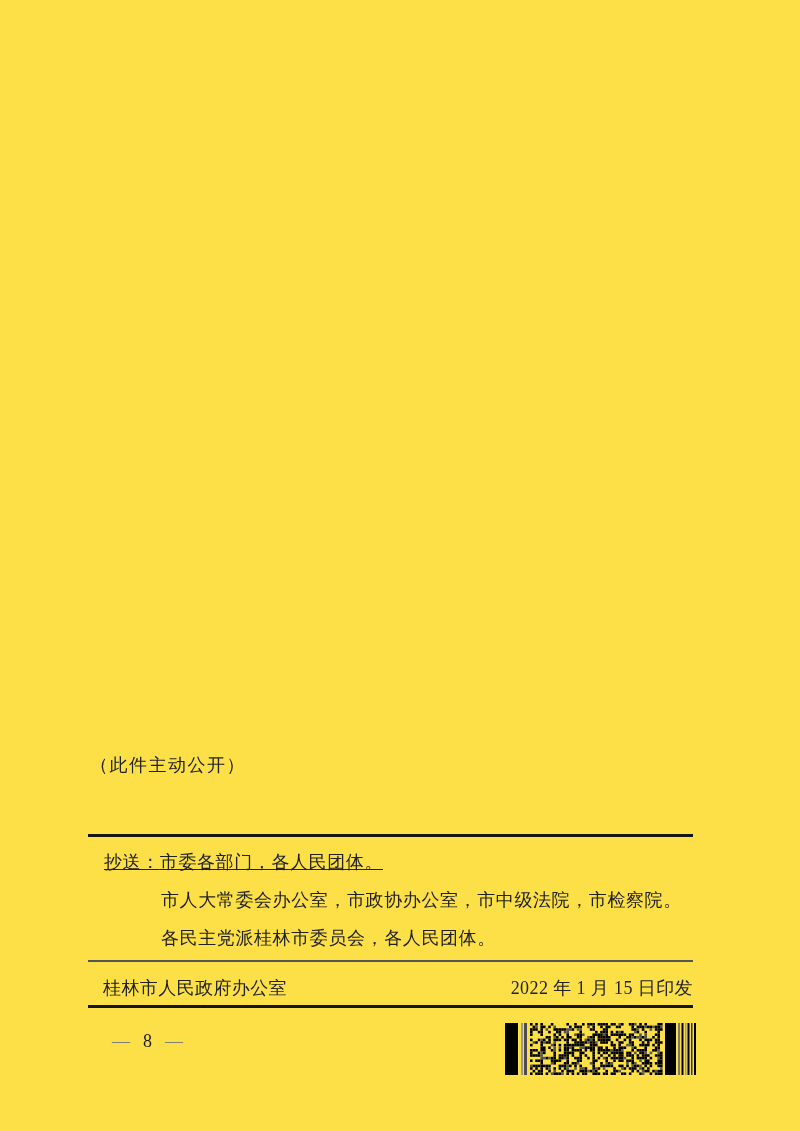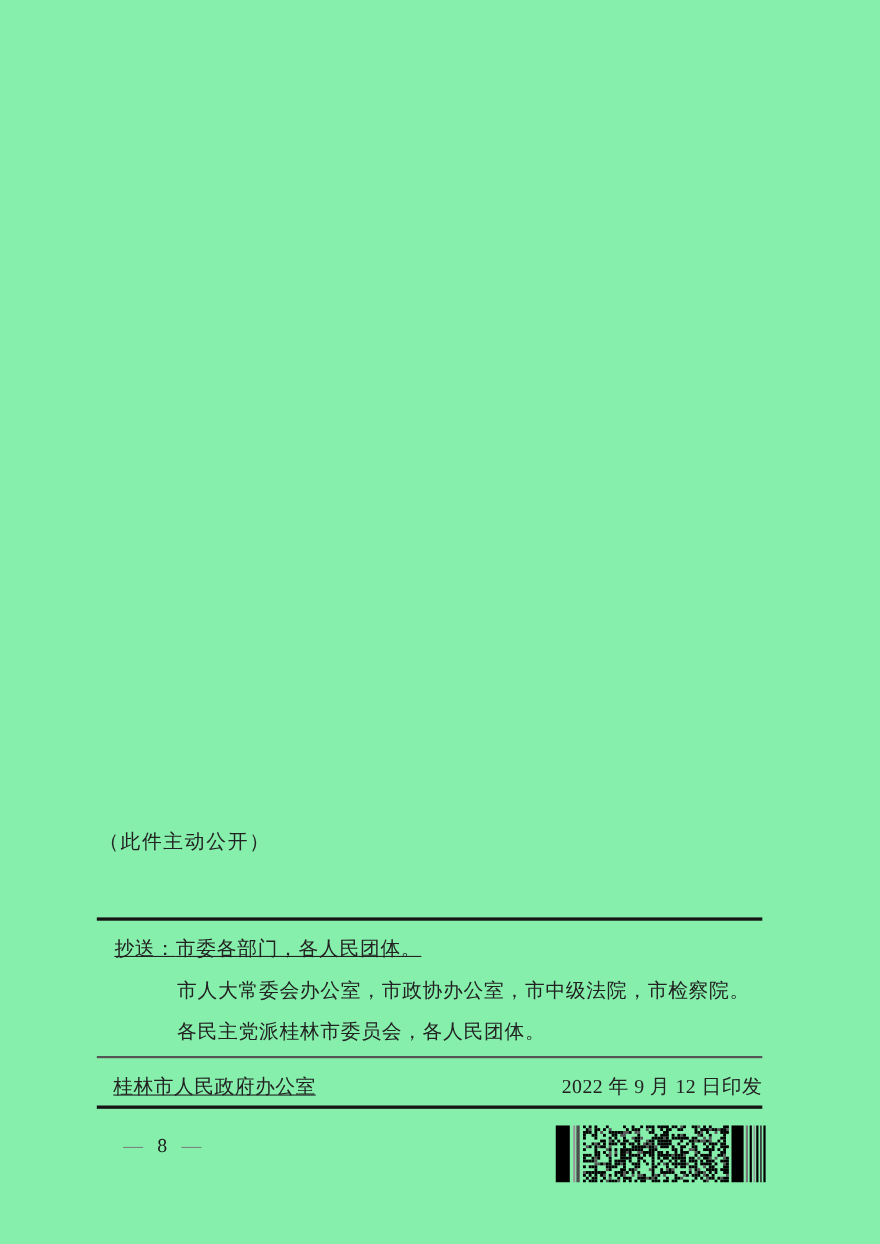--- a/index.html
+++ b/index.html
@@ -4,21 +4,21 @@
 <style>
   html, body {
     margin: 0;
     padding: 0;
     background: #ffffff;
   }
   .page {
     position: relative;
     width: 800px;
     height: 1131px;
-    background: #86efac;
+    background: #fde047;
     overflow: hidden;
     font-family: "Liberation Serif", "DejaVu Serif", serif;
     color: #222222;
   }
   .abs { position: absolute; }
 
   .disclosure-note {
     left: 90px;
     top: 753px;
     font-size: 18px;
@@ -42,21 +42,20 @@
   .cc-line-1 { left: 104px; top: 850px; text-decoration: underline; }
   .cc-line-2 { left: 161px; top: 888px; }
   .cc-line-3 { left: 161px; top: 926px; }
 
   .publisher-name {
     left: 103px;
     top: 976px;
     font-size: 18px;
     letter-spacing: 0.4px;
     white-space: nowrap;
-    text-decoration: underline;
   }
   .print-date {
     top: 976px;
     right: 107px;
     font-size: 18px;
     letter-spacing: 0.4px;
     white-space: nowrap;
   }
 
   .page-number {
@@ -89,21 +88,21 @@
 
   <div class="abs cc-line cc-line-1">
     <span>抄送：</span><span>市委各部门，各人民团体。</span>
   </div>
   <div class="abs cc-line cc-line-2">市人大常委会办公室，市政协办公室，市中级法院，市检察院。</div>
   <div class="abs cc-line cc-line-3">各民主党派桂林市委员会，各人民团体。</div>
 
   <div class="abs rule rule-mid"></div>
 
   <div class="abs publisher-name">桂林市人民政府办公室</div>
-  <div class="abs print-date">2022 年 9 月 12 日印发</div>
+  <div class="abs print-date">2022 年 1 月 15 日印发</div>
 
   <div class="abs rule rule-bottom"></div>
 
   <div class="abs page-number">
     <span class="dash">—</span>
     <span class="num">8</span>
     <span class="dash">—</span>
   </div>
 
   <div class="abs barcode-box">

